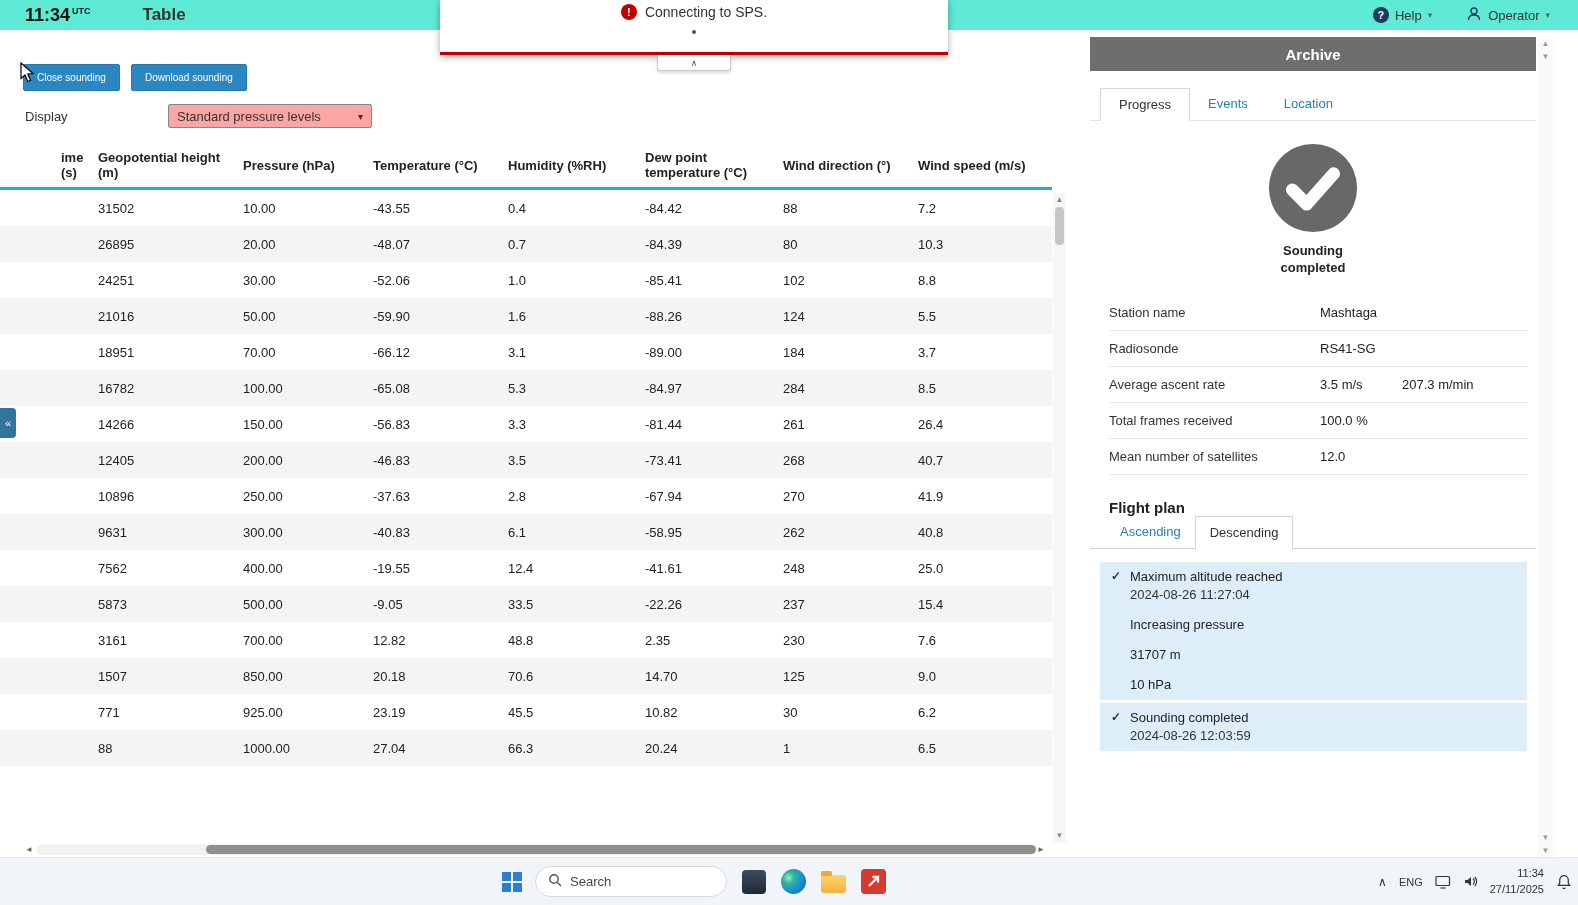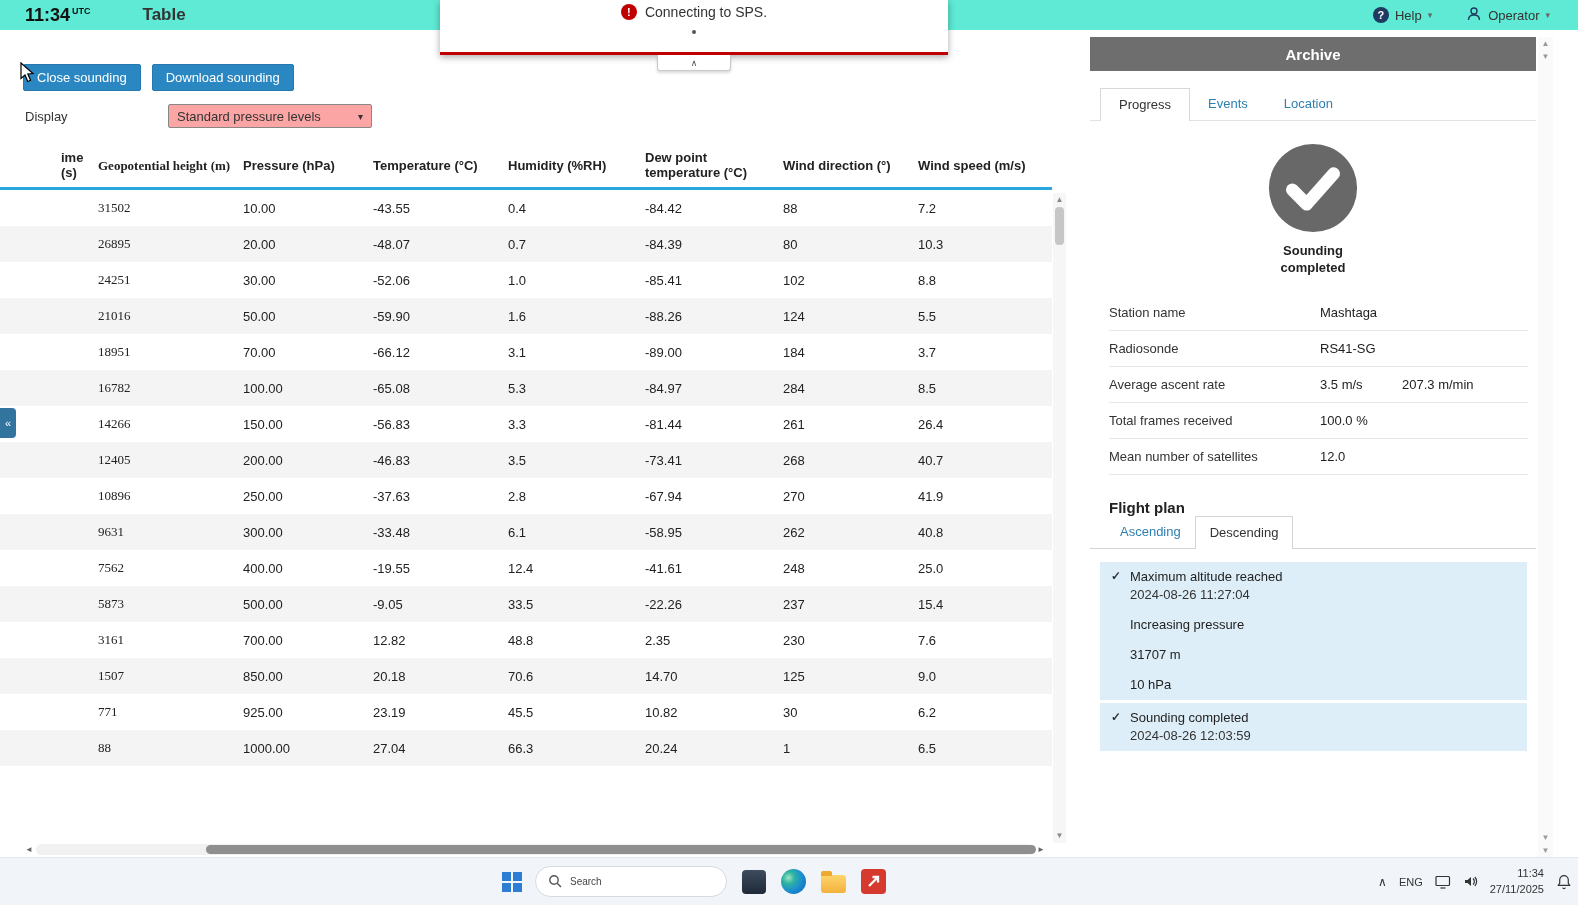--- a/index.html
+++ b/index.html
@@ -18,35 +18,35 @@
 
   
   .toast { position: absolute; left: 440px; top: 0; width: 508px; height: 55px; background: #fff; border-bottom: 3px solid var(--error, #c00000); box-shadow: 0 2px 7px rgba(0,0,0,.35); z-index: 40; display: flex; flex-direction: column; align-items: center; padding-top: 4px; gap: 10px; }
   .toast-row { display: flex; align-items: center; gap: 8px; font-size: 14px; color: #333; }
   .err-badge { width: 16px; height: 16px; border-radius: 50%; background: var(--error, #c00000); color: #fff; font-weight: bold; font-size: 11px; display: flex; align-items: center; justify-content: center; flex: 0 0 16px; }
   .toast-dot { width: 4px; height: 4px; border-radius: 50%; background: #555; }
   .toast-collapse { position: absolute; left: 657px; top: 55px; width: 74px; height: 16px; background: #fff; border: 1px solid #c9c9c9; border-top: none; border-radius: 0 0 3px 3px; display: flex; align-items: center; justify-content: center; font-size: 9px; color: #555; z-index: 40; box-shadow: 0 2px 3px rgba(0,0,0,.15); cursor: pointer; }
 
   
   .toolbar { position: absolute; top: 64px; left: 23px; display: flex; gap: 11px; }
-  .btn { height: 27px; padding: 0 13px; background: var(--accent, #2b87c1); color: #fff; border: 1px solid #2579ae; font-size: 13px; border-radius: 2px; font-family: inherit; cursor: pointer; }
+  .btn { height: 27px; padding: 0 13px; background: var(--accent, #2b87c1); color: #fff; border: 1px solid #2579ae; font-size: 10px; border-radius: 2px; font-family: inherit; cursor: pointer; }
   .display-row { position: absolute; top: 104px; left: 25px; display: flex; align-items: center; font-size: 13px; color: #333; }
   .display-label { width: 143px; }
   .select { width: 204px; height: 24px; border: 1px solid #878787; border-radius: 2px; background: #fca5a5; display: flex; align-items: center; justify-content: space-between; padding: 0 8px; font-size: 13px; cursor: pointer; }
   .select .chev { font-size: 10px; color: #333; }
 
   
   .data-table { position: absolute; top: 145px; left: 0; width: 1052px; font-size: 13px; }
   .thead { display: flex; align-items: center; min-height: 45px; border-bottom: 3px solid var(--table-accent, #2aa7de); padding-left: 25px; font-weight: bold; }
   .th { padding-right: 6px; line-height: 1.15; }
   .tbody .tr { display: flex; align-items: center; height: 36px; padding-left: 25px; }
   .tbody .tr:nth-of-type(even) { background: var(--row-alt, #f4f4f4); }
   .td { padding-right: 6px; white-space: nowrap; overflow: hidden; }
   .th:nth-of-type(1), .td:nth-of-type(1) { width: 73px;  flex: 0 0 73px; padding-left: 36px; }
-  .th:nth-of-type(2), .td:nth-of-type(2) { width: 145px; flex: 0 0 145px; font-family: Liberation Serif, serif; }
+  .th:nth-of-type(2), .td:nth-of-type(2) { width: 145px; flex: 0 0 145px; }
   .th:nth-of-type(3), .td:nth-of-type(3) { width: 130px; flex: 0 0 130px; }
   .th:nth-of-type(4), .td:nth-of-type(4) { width: 135px; flex: 0 0 135px; }
   .th:nth-of-type(5), .td:nth-of-type(5) { width: 137px; flex: 0 0 137px; }
   .th:nth-of-type(6), .td:nth-of-type(6) { width: 138px; flex: 0 0 138px; }
   .th:nth-of-type(7), .td:nth-of-type(7) { width: 135px; flex: 0 0 135px; }
   .th:nth-of-type(8), .td:nth-of-type(8) { width: 120px; flex: 0 0 120px; }
 
   
   .vscroll { position: absolute; left: 1053px; top: 193px; width: 13px; height: 650px; background: #f6f6f6; display: flex; flex-direction: column; align-items: center; font-size: 8px; color: #888; }
   .vscroll .arr { height: 14px; line-height: 14px; cursor: pointer; }
@@ -83,21 +83,21 @@
   .fp-check-col { width: 19px; flex: 0 0 19px; font-size: 12px; font-weight: bold; color: #333; }
   .fp-body { flex: 1; }
   .fp-body span { display: block; }
   .fp-time { margin-top: 3px; color: #333; }
 
   
   .taskbar { position: absolute; left: 0; bottom: 0; width: 100%; height: 48px; background: var(--taskbar-bg, #f1f4f9); border-top: 1px solid #e3e6ea; z-index: 30; }
   .tb-center { position: absolute; left: 502px; top: 0; height: 100%; display: flex; align-items: center; gap: 13px; }
   .win-logo { width: 20px; height: 20px; display: grid; grid-template-columns: 1fr 1fr; gap: 2px; cursor: pointer; }
   .win-logo span { background: #2d7dd2; }
-  .search-pill { width: 192px; height: 31px; background: #fff; border: 1px solid #d6d9de; border-radius: 16px; display: flex; align-items: center; padding: 0 12px; gap: 8px; font-size: 10px; color: #454545; cursor: pointer; }
+  .search-pill { width: 192px; height: 31px; background: #fff; border: 1px solid #d6d9de; border-radius: 16px; display: flex; align-items: center; padding: 0 12px; gap: 8px; font-size: 13px; color: #454545; cursor: pointer; }
   .tb-icon { width: 27px; height: 30px; display: flex; align-items: center; justify-content: center; cursor: pointer; }
   .dark-app { width: 24px; height: 24px; border-radius: 4px; background: linear-gradient(#3d4c5e, #1f2937); }
   .edge-icon { width: 25px; height: 25px; border-radius: 50%; background: radial-gradient(circle at 30% 35%, #9ee6c4 0%, #2fb3a0 25%, #1b8fd0 55%, #0d62b4 100%); }
   .folder-icon { position: relative; width: 25px; height: 18px; background: linear-gradient(#ffd56b, #f2b13c); border-radius: 2px 3px 3px 3px; margin-top: 5px; }
   .folder-icon::before { content: ""; position: absolute; top: -4px; left: 0; width: 11px; height: 5px; background: #eda92f; border-radius: 2px 2px 0 0; }
   .red-app { width: 25px; height: 25px; background: #d63a2f; border-radius: 4px; display: flex; align-items: center; justify-content: center; }
   .tb-tray { position: absolute; right: 6px; top: 0; height: 100%; display: flex; align-items: center; gap: 12px; font-size: 12px; color: #333; }
   .tray-item { cursor: pointer; display: flex; align-items: center; }
   .tray-lang { font-size: 11px; }
   .tray-clock { text-align: right; font-size: 11px; line-height: 1.4; }
@@ -262,21 +262,21 @@
         <span class="td">2.8</span>
         <span class="td">-67.94</span>
         <span class="td">270</span>
         <span class="td">41.9</span>
       </div>
 
       <div class="tr">
         <span class="td"></span>
         <span class="td">9631</span>
         <span class="td">300.00</span>
-        <span class="td">-33.48</span>
+        <span class="td">-40.83</span>
         <span class="td">6.1</span>
         <span class="td">-58.95</span>
         <span class="td">262</span>
         <span class="td">40.8</span>
       </div>
 
       <div class="tr">
         <span class="td"></span>
         <span class="td">7562</span>
         <span class="td">400.00</span>

